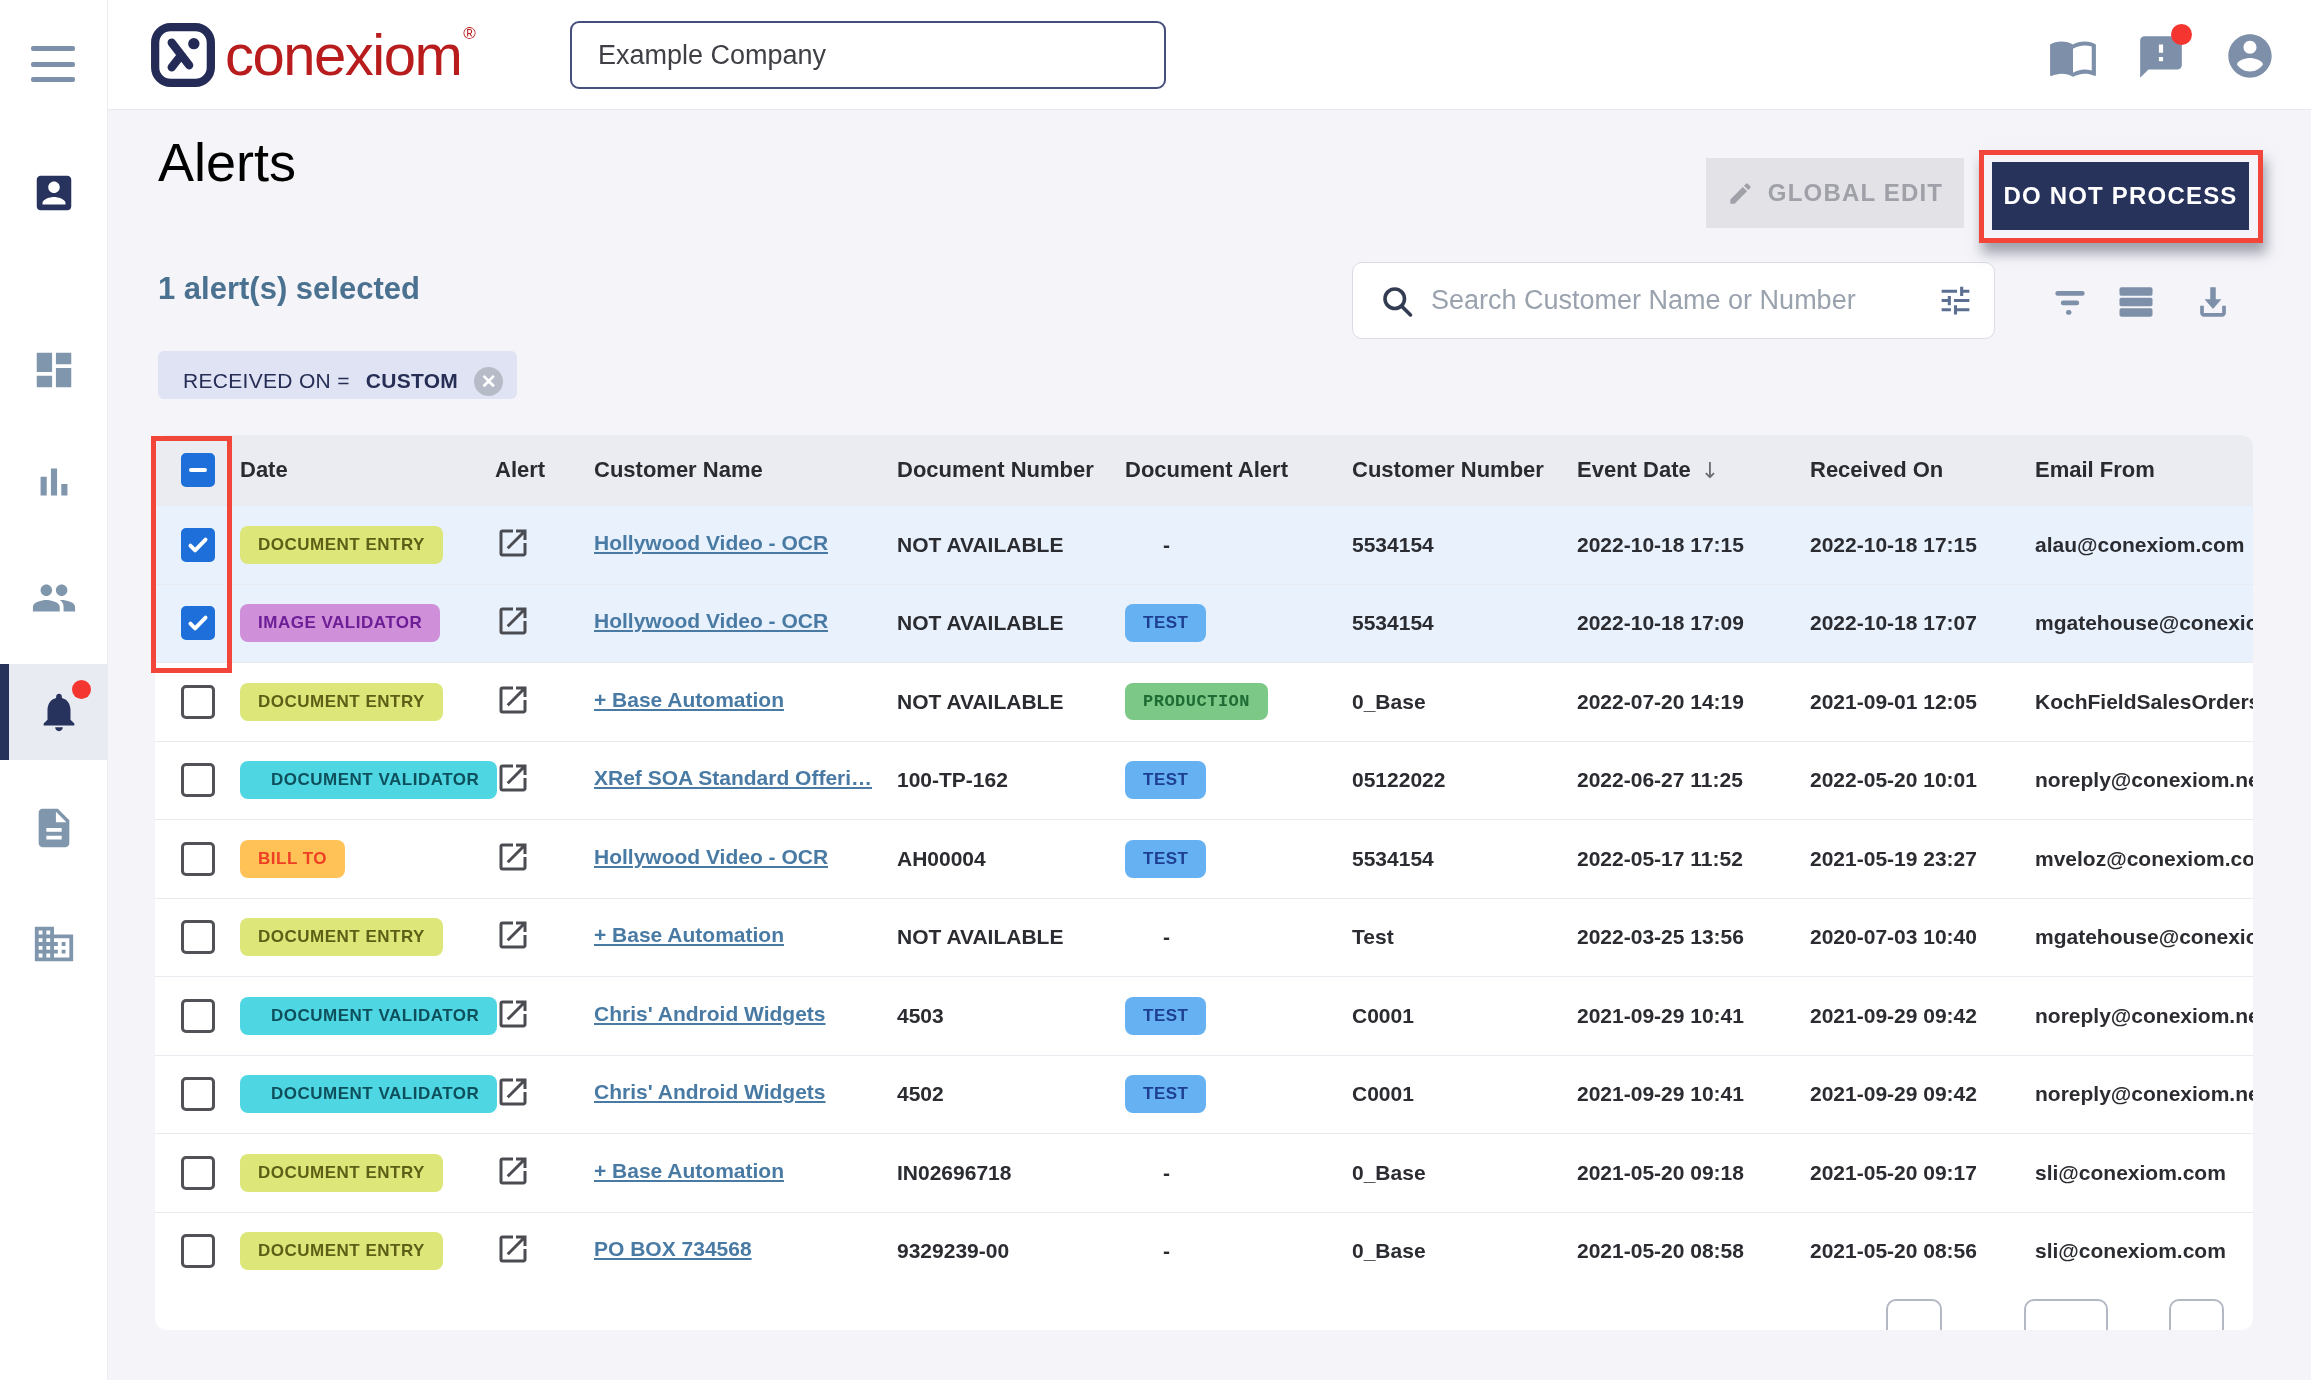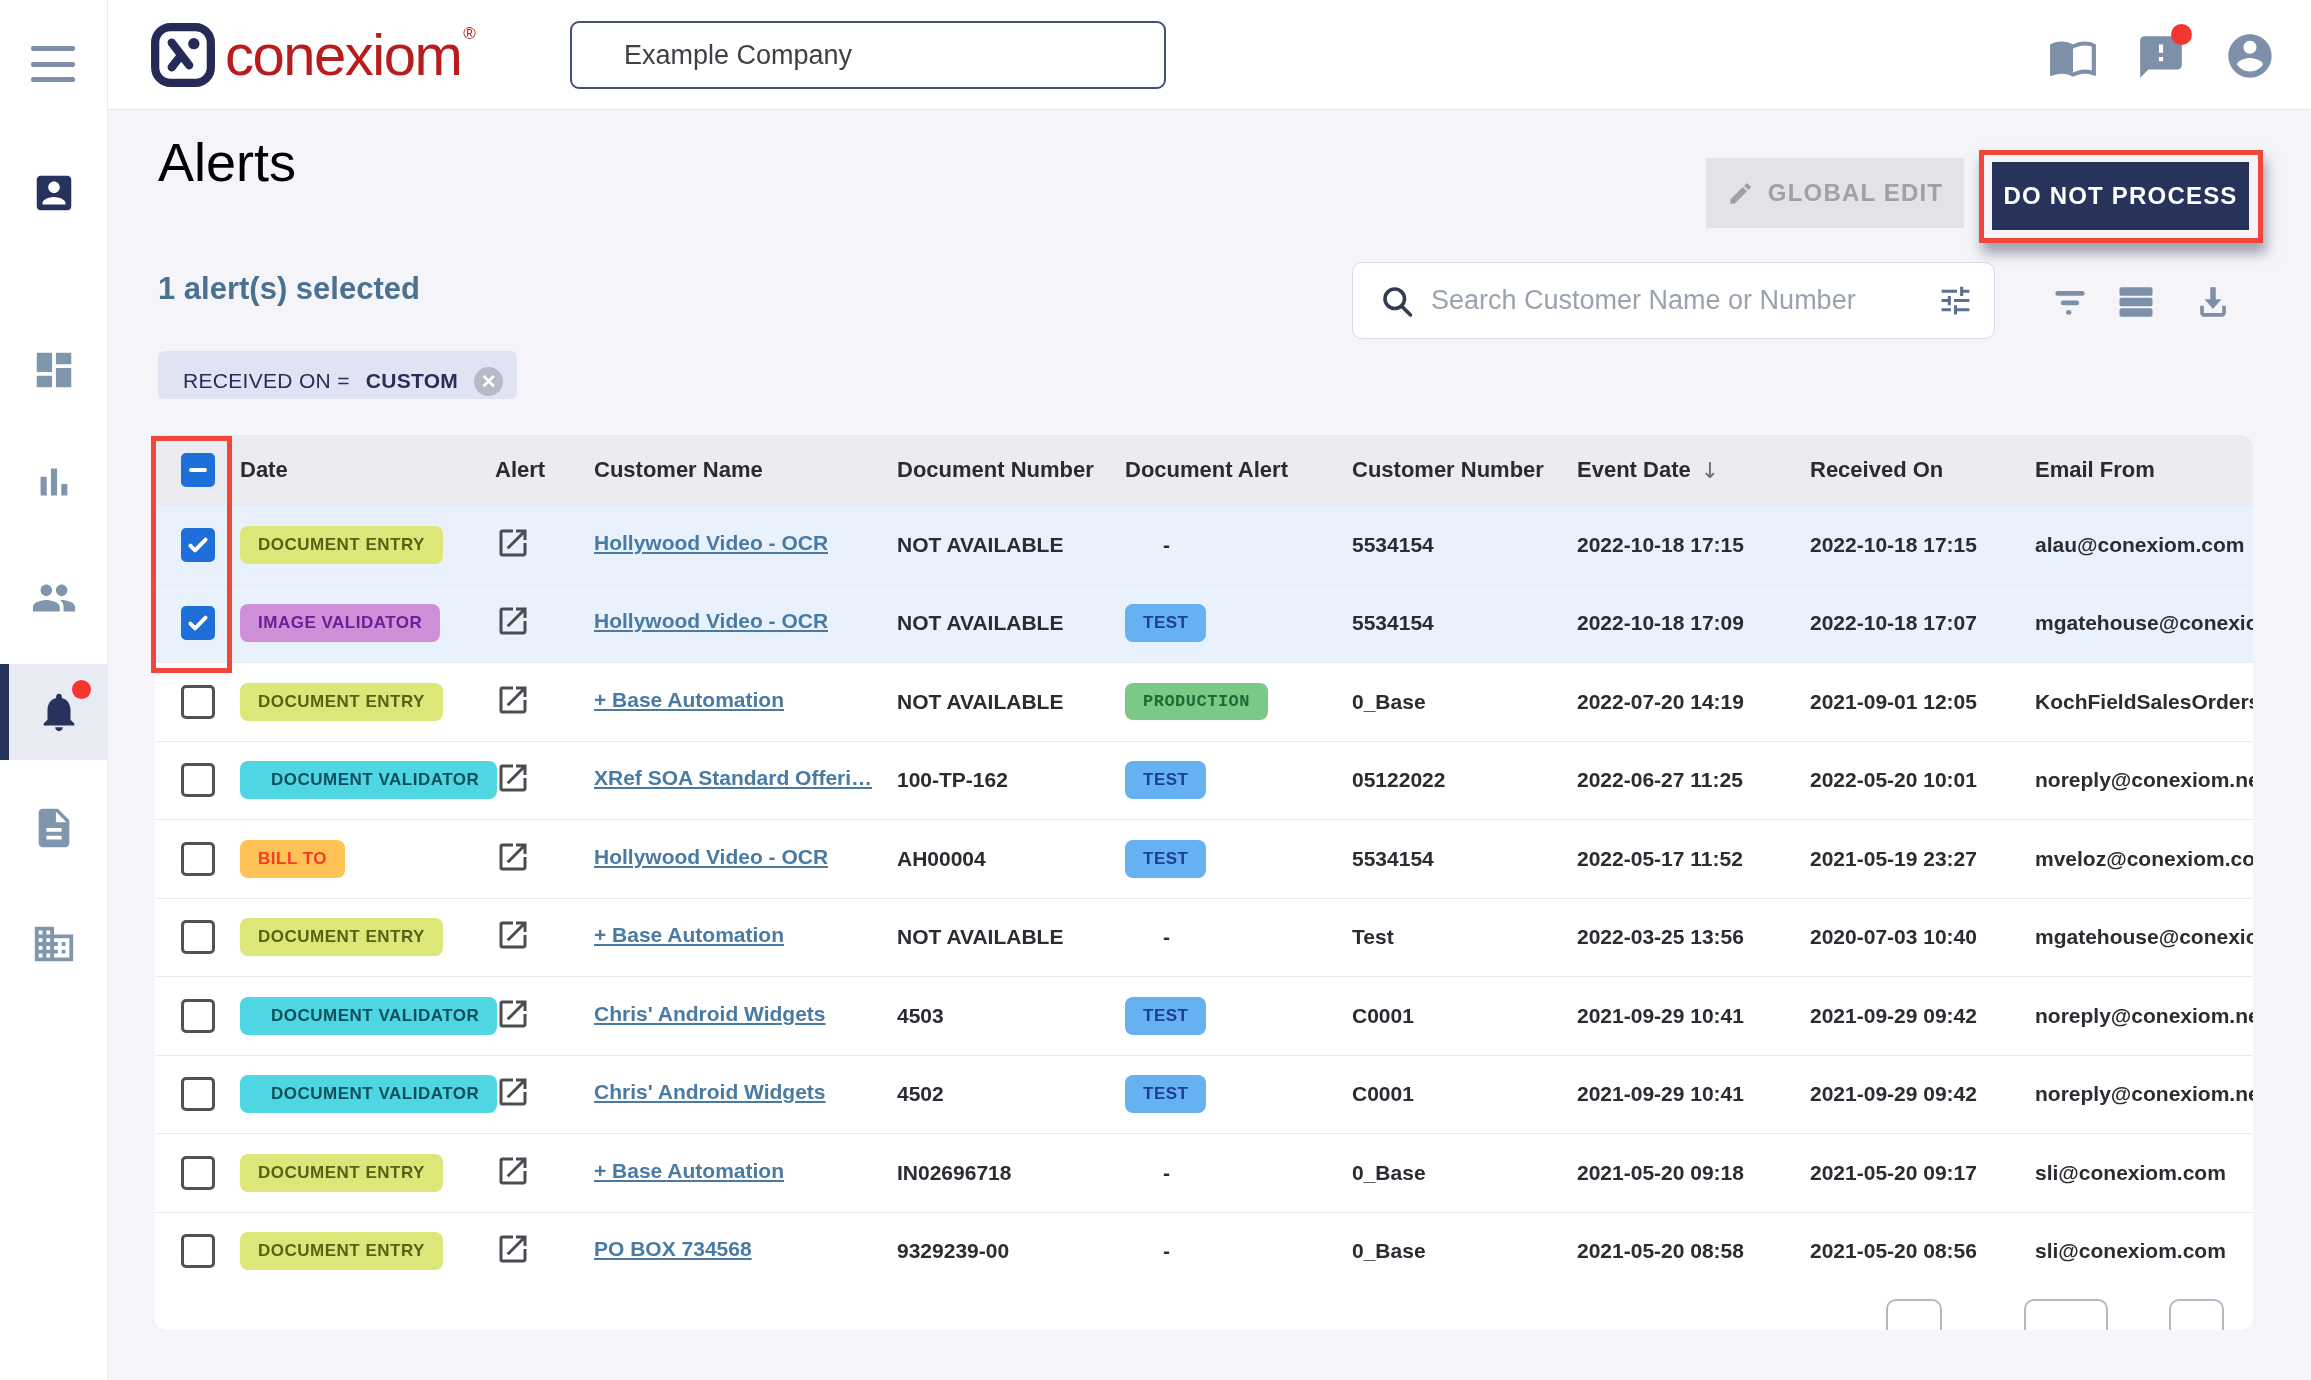--- a/index.html
+++ b/index.html
@@ -19,21 +19,21 @@
   .s-item.navy { color:#27335c; }
   .s-item.active { background:#e9ebf2; border-left:9px solid #28335c; color:#27335c; }
   .s-item .dot { position:absolute; left:63px; top:16px; width:19px; height:19px; border-radius:50%; background:#f5352f; }
 
   
   .topbar { position:absolute; left:108px; top:0; right:0; height:110px; background:#fff; border-bottom:1px solid #e8e9ef; z-index:5; }
   .logo { position:absolute; left:42px; top:22px; display:flex; align-items:flex-start; color:#b91c1c; }
   .logo svg.mark { width:66px; height:66px; }
   .logo .word { font-size:58px; font-weight:500; letter-spacing:-1.5px; line-height:66px; margin-left:9px; }
   .logo .reg { font-size:17px; margin-top:2px; margin-left:2px; }
-  .company-input { position:absolute; left:462px; top:21px; width:596px; height:68px; border:2px solid #454f7d; border-radius:9px; font-family:"Liberation Sans",sans-serif; font-size:27px; font-weight:500; color:#3f4045; padding-left:52px; background:#fff; outline:none; }
+  .company-input { position:absolute; left:462px; top:21px; width:596px; height:68px; border:2px solid #454f7d; border-radius:9px; font-family:"Liberation Sans",sans-serif; font-size:27px; font-weight:500; color:#3f4045; padding-left:26px; background:#fff; outline:none; }
   .tb-icon { position:absolute; top:32px; width:50px; height:50px; color:#7e90a9; cursor:pointer; }
   .tb-icon svg { width:100%; height:100%; }
   .tb-icon .dot { position:absolute; right:-6px; top:-8px; width:21px; height:21px; border-radius:50%; background:#f5352f; }
 
   
   .page-title { position:absolute; left:158px; top:131px; font-size:54px; font-weight:400; color:#000000; z-index:2; }
   .btn { display:flex; align-items:center; justify-content:center; font-weight:700; font-size:24px; letter-spacing:1.2px; border-radius:0; cursor:pointer; }
   .btn-global { position:absolute; left:1706px; top:158px; width:258px; height:70px; background:#e2e2e7; color:#9fa0a8; gap:14px; z-index:2; }
   .btn-global svg { width:27px; height:27px; }
   .btn-dnp { position:absolute; left:1992px; top:162px; width:257px; height:68px; background:#28335c; color:#fff; z-index:2; }

